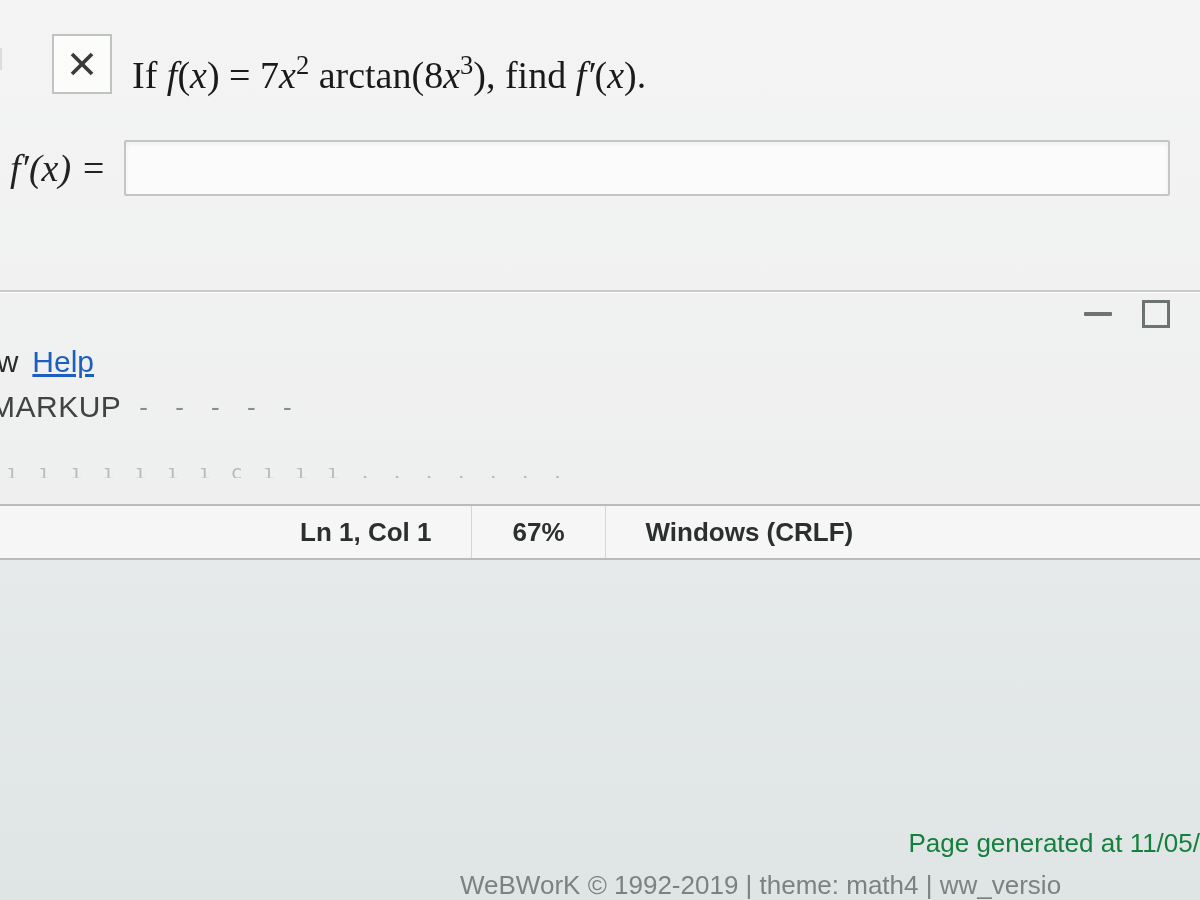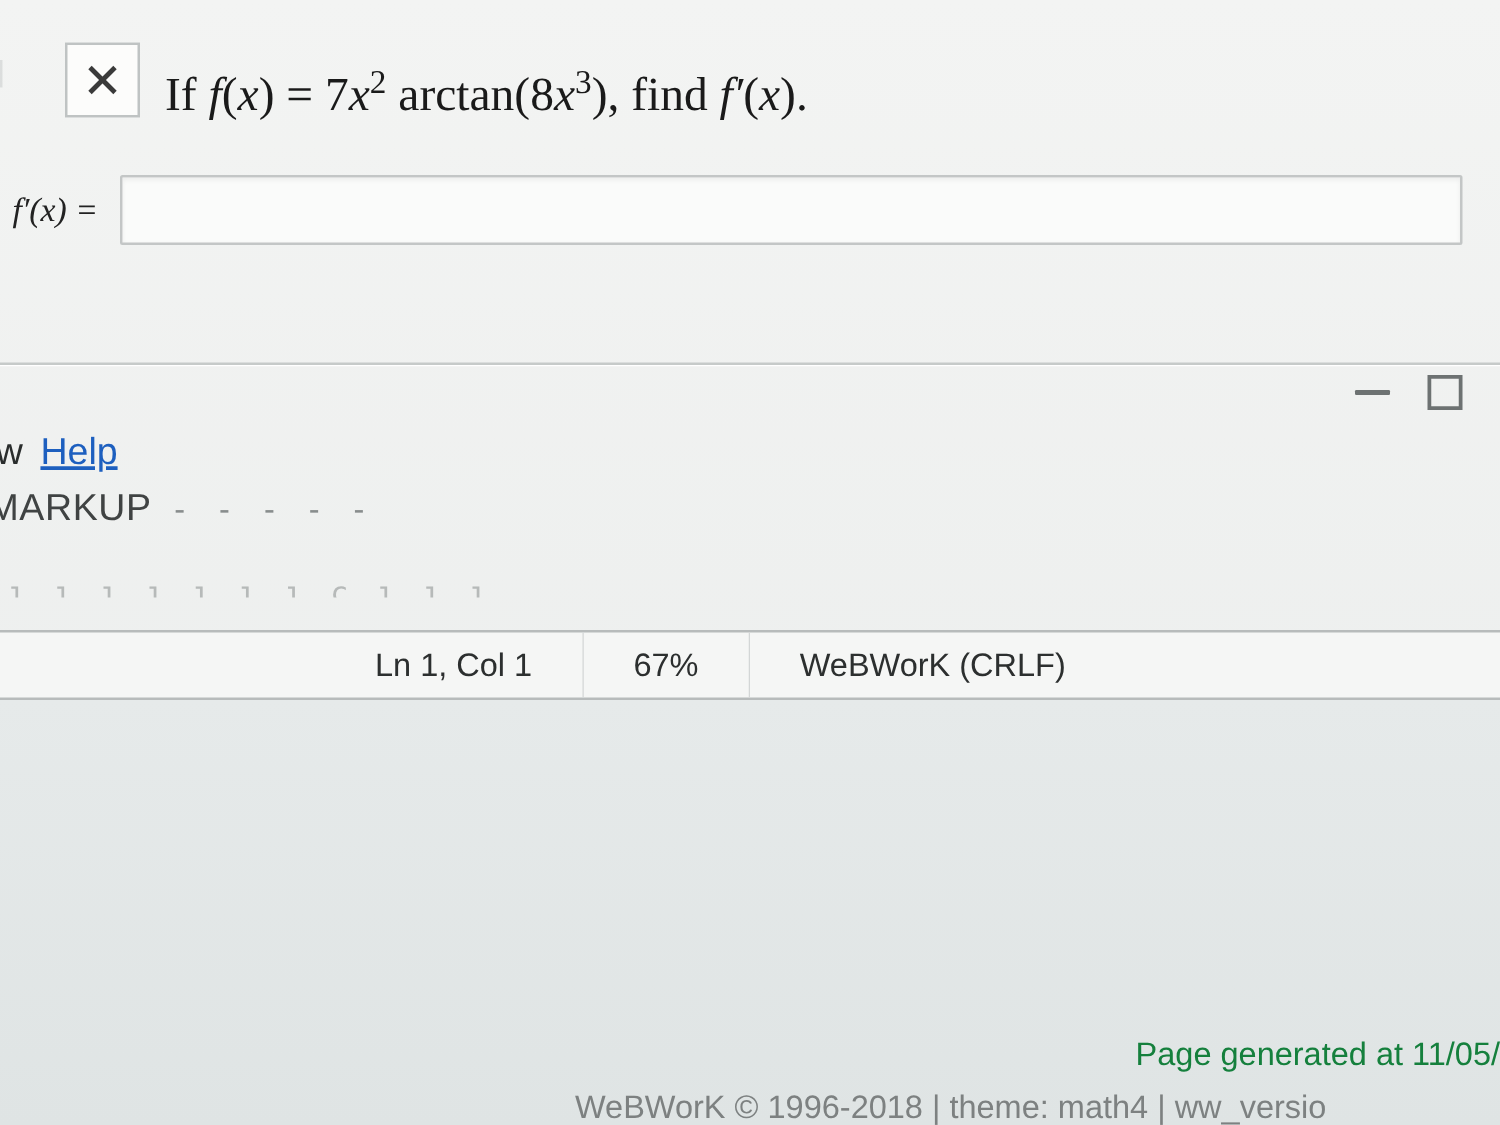--- a/index.html
+++ b/index.html
@@ -47,21 +47,21 @@
   .question-text .math { font-style: italic; }
   .question-text sup { font-size: 0.7em; }
 
   .answer-row {
     position: absolute;
     top: 140px; left: 10px; right: 30px;
     display: flex; align-items: center; gap: 18px;
   }
   .answer-label {
     font-family: "Times New Roman", serif;
-    font-size: 27px; font-style: italic;
+    font-size: 38px; font-style: italic;
     color: #222;
   }
   .answer-input {
     flex: 1;
     height: 56px;
     border: 2px solid #c3c6c6;
     background: #fafbfa;
     border-radius: 2px;
     box-shadow: inset 0 2px 4px rgba(0,0,0,0.06);
   }
@@ -111,20 +111,21 @@
     display: flex; align-items: center;
     font-size: 26px; color: #2c2f2f;
     padding-left: 260px;
     gap: 0;
   }
   .status-cell {
     padding: 0 40px;
     height: 100%;
     display: flex; align-items: center;
     border-left: 1px solid #d3d6d6;
+    font-weight: bold;
   }
   .status-cell:first-child { border-left: none; }
 
   .layer-below {
     position: absolute;
     top: 560px; left: 0; right: 0; bottom: 0;
     background: linear-gradient(#e6eaea, #dfe4e4);
   }
   .page-gen {
     position: absolute;
@@ -135,21 +136,21 @@
     position: absolute;
     top: 870px; left: 460px; right: 0;
     font-size: 26px; color: #7d8181;
     white-space: nowrap;
   }
   .ruler-ticks {
     position: absolute;
     top: 460px; left: 0; right: 0;
     height: 18px;
     color: #8a8e8e;
-    font-size: 24px;
+    font-size: 20px;
     letter-spacing: 4px;
     overflow: hidden;
     padding-left: 6px;
     opacity: 0.55;
     font-family: monospace;
   }
 </style>
 </head>
 <body>
 
@@ -190,19 +191,19 @@
     <span>MARKUP</span>
     <span class="dashes">- - - - -</span>
   </div>
 
   <div class="ruler-ticks">ı  ı    ı     ı  ı    ı  ı  c      ı      ı      ı            .  .           .        .  .       .        .</div>
 </div>
 
 <div class="layer-editor-status">
   <div class="status-cell">Ln 1, Col 1</div>
   <div class="status-cell">67%</div>
-  <div class="status-cell">WeBWorK (CRLF)</div>
+  <div class="status-cell">Windows (CRLF)</div>
 </div>
 
 <div class="layer-below"></div>
 
 <div class="page-gen">Page generated at 11/05/</div>
-<div class="webwork-credit">WeBWorK © 1996-2018 | theme: math4 | ww_versio</div>
+<div class="webwork-credit">WeBWorK © 1992-2019 | theme: math4 | ww_versio</div>
 
 </body></html>

